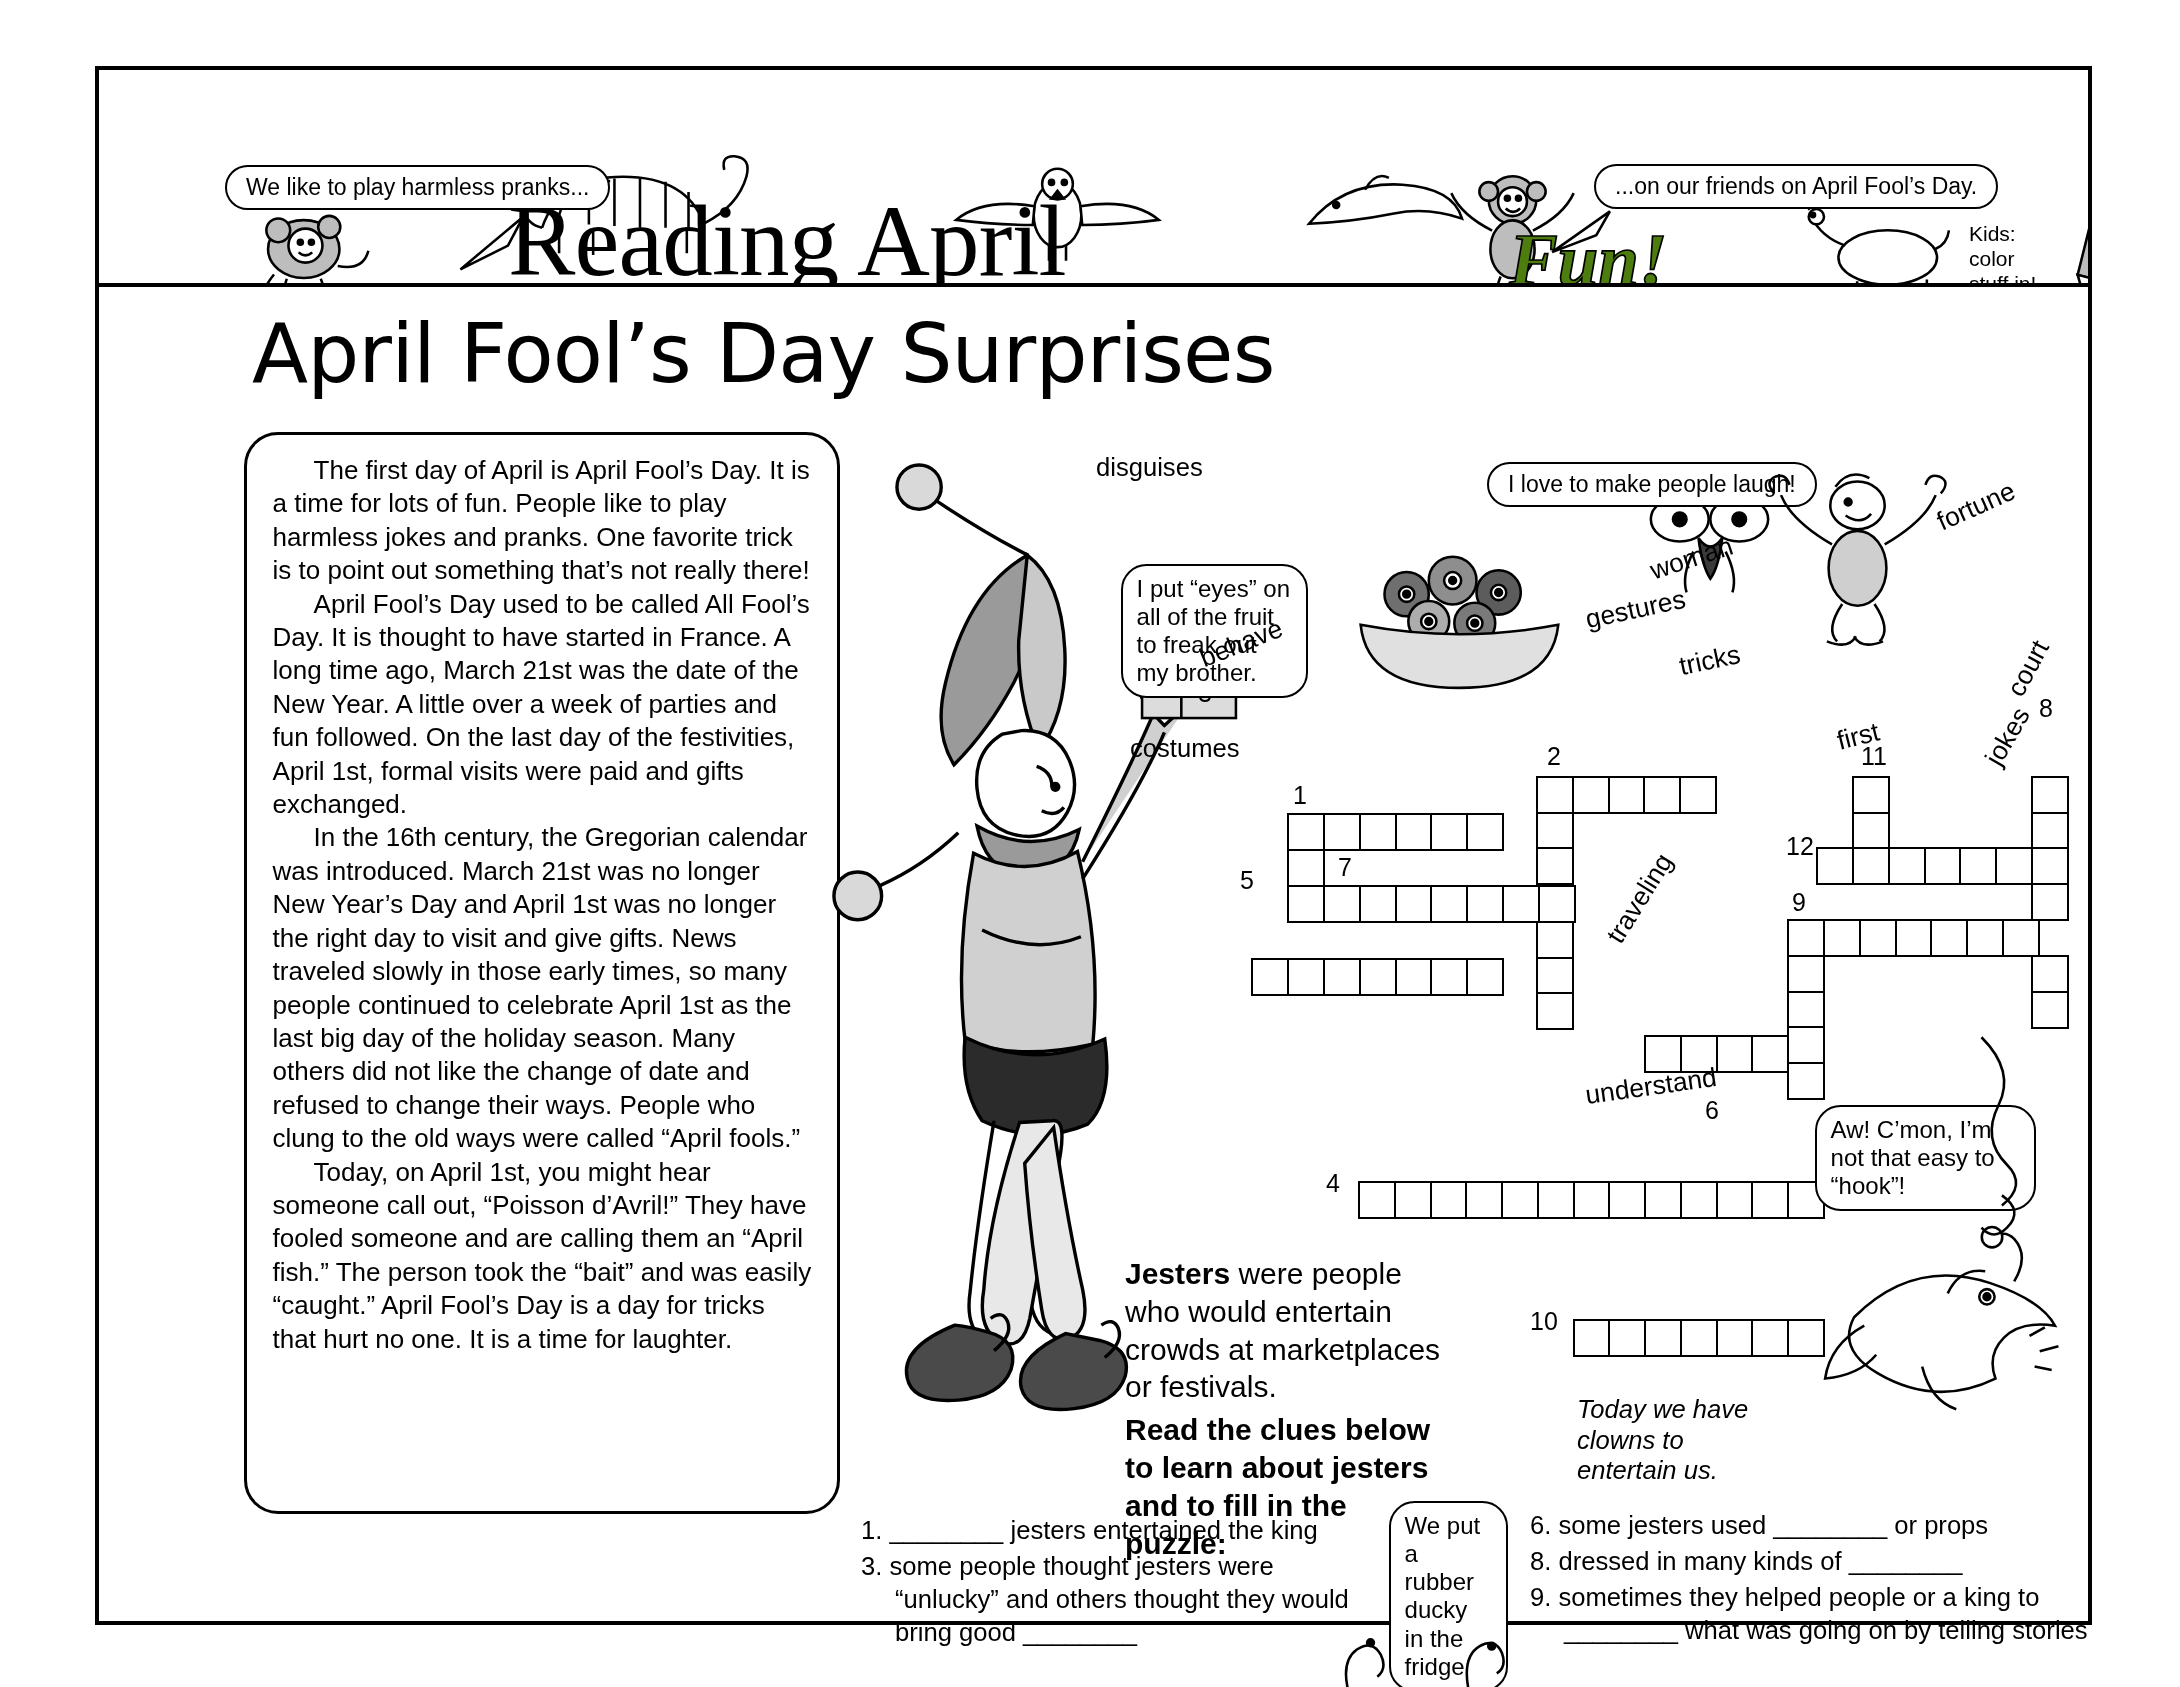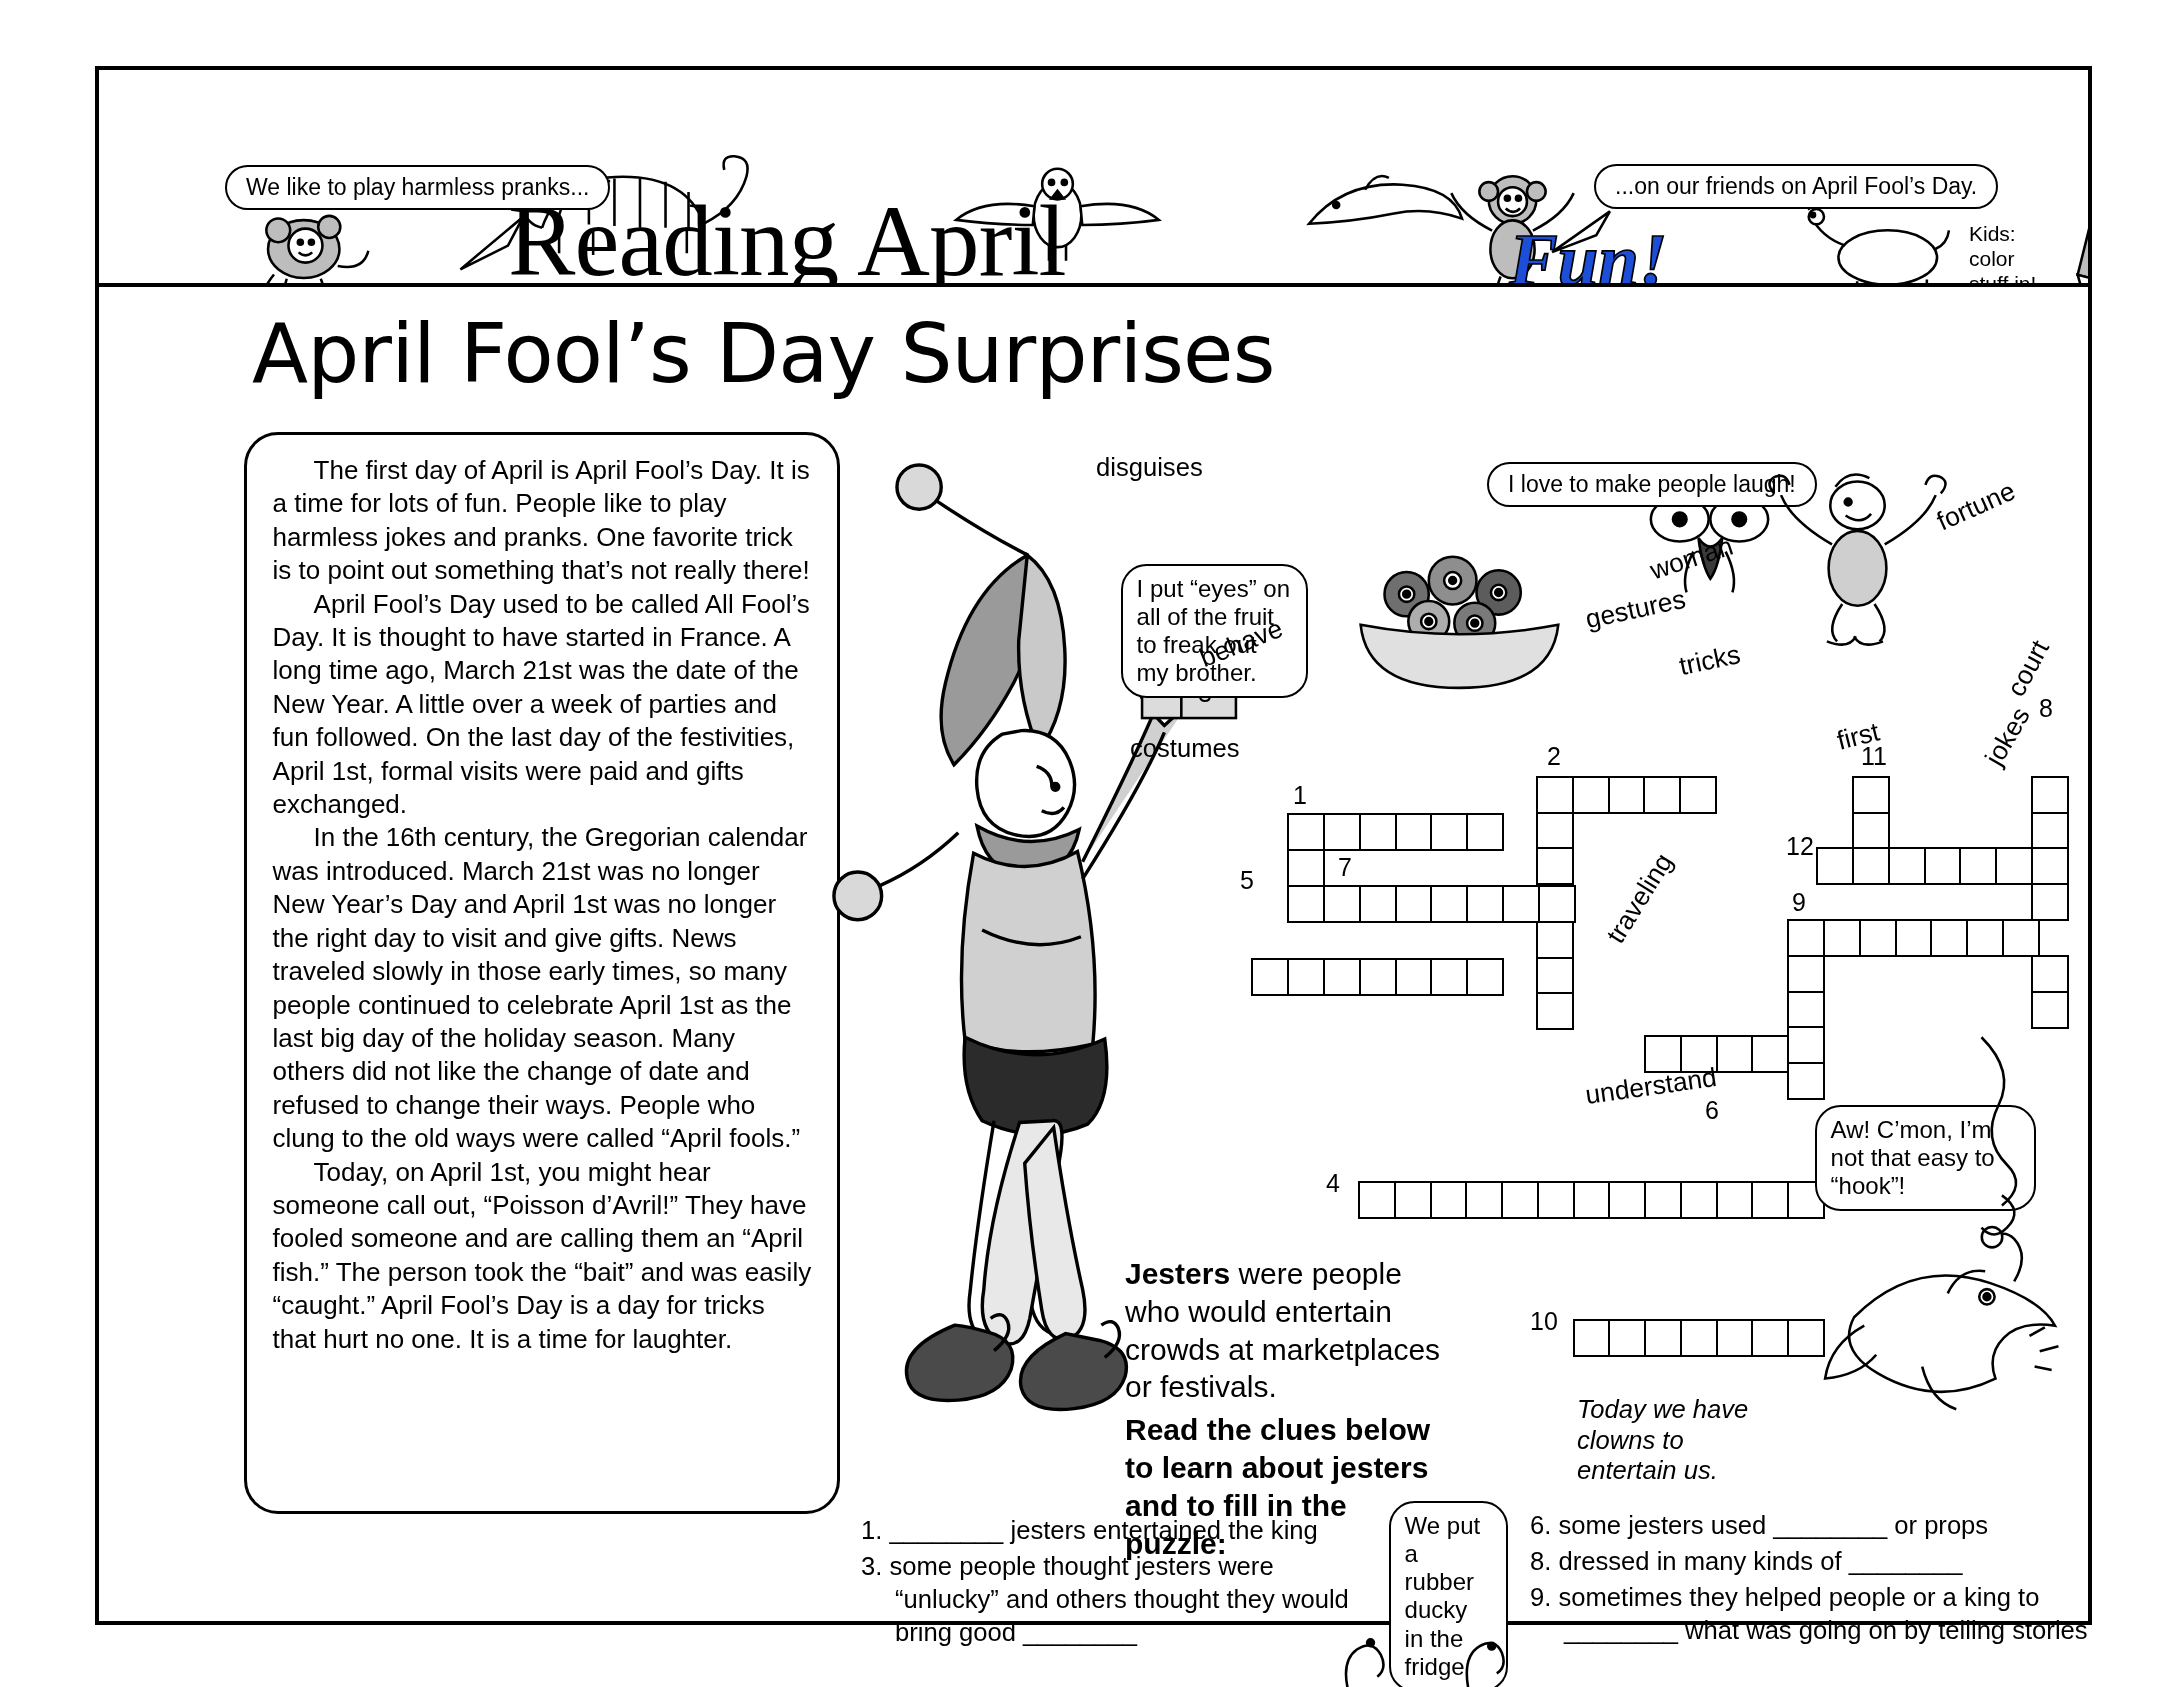--- a/index.html
+++ b/index.html
@@ -32,21 +32,21 @@
     position: absolute; left: 409px; top: 121px;
     font-family: "Liberation Serif", serif;
     font-size: 101px; line-height: 1;
     letter-spacing: -0.9px;
   }
   .mast-fun {
     position: absolute; left: 1410px; top: 149px;
     font-family: "Liberation Serif", serif;
     font-style: italic; font-weight: bold;
     font-size: 73px;
-    color: #1d4ed8;
+    color: #4d7c0f;
     -webkit-text-stroke: 1.7px #000;
   }
   .kids-color {
     position: absolute; left: 1870px; top: 152px;
     font-size: 21px; line-height: 1.18;
     width: 78px;
   }
 
   
   .bubble {

